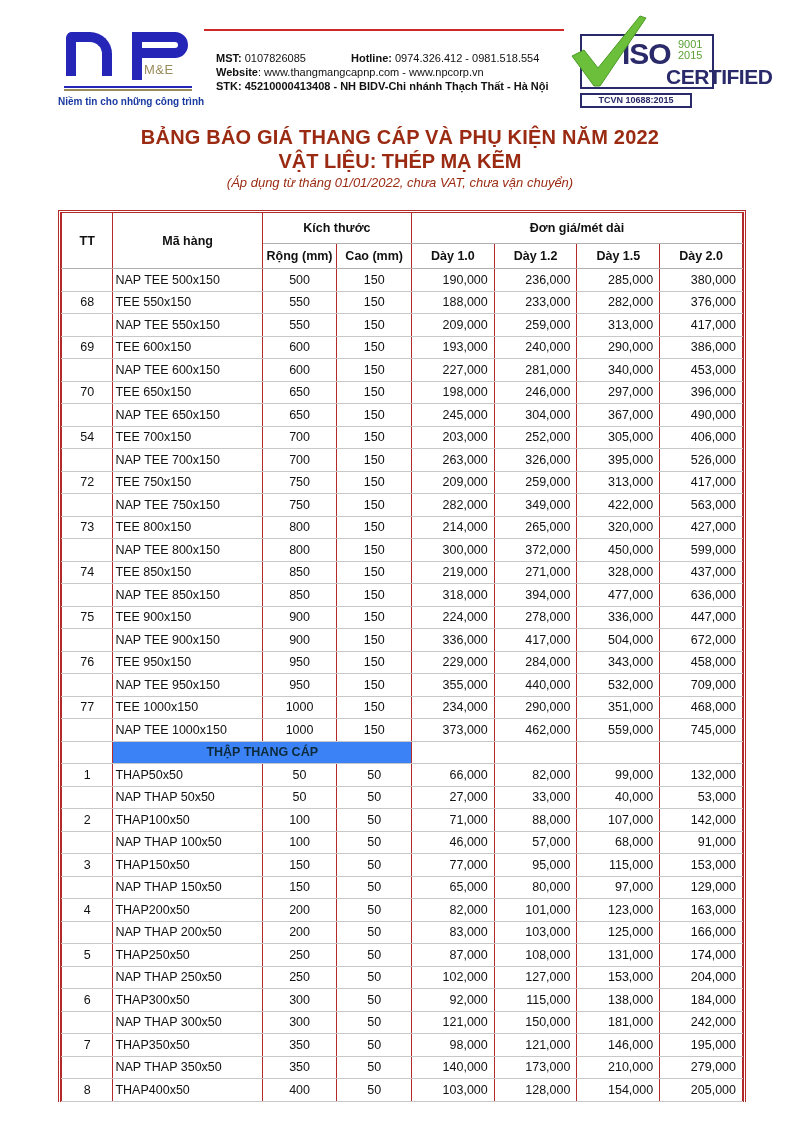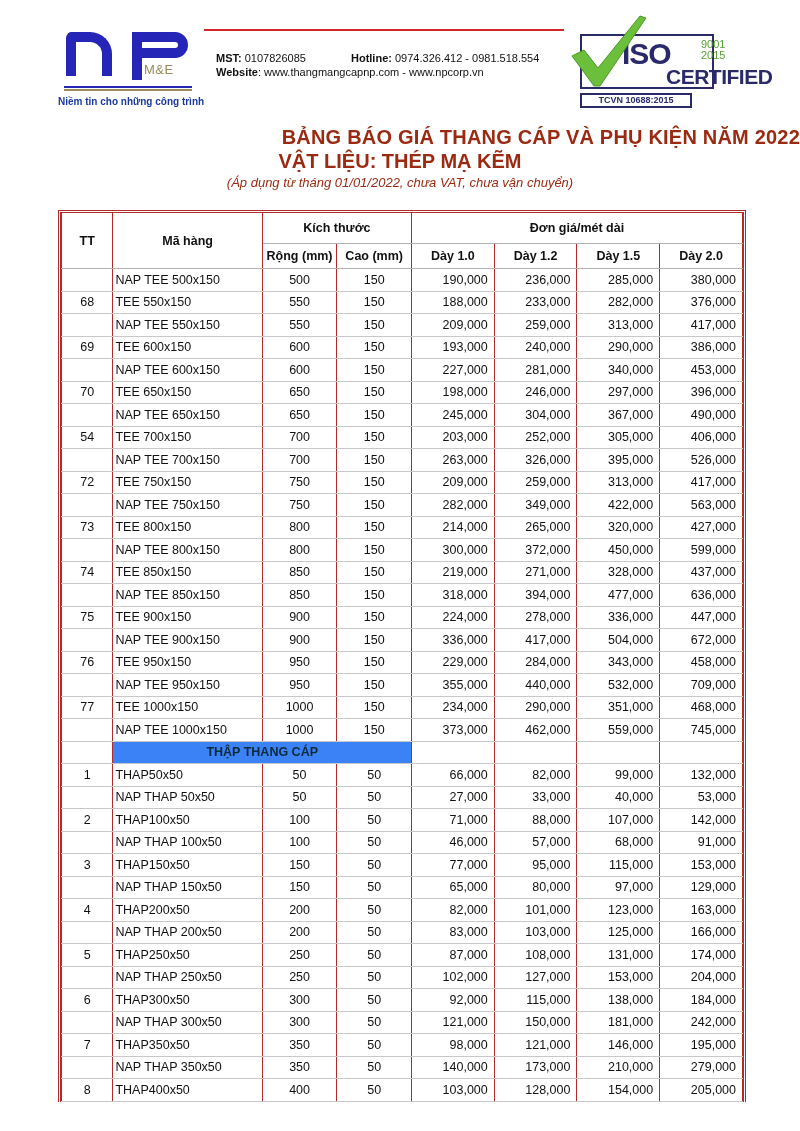--- a/index.html
+++ b/index.html
@@ -20,28 +20,28 @@
   .company-name { font-size: 17.5px; letter-spacing: 0.2px; color: #111; padding-left: 10px; }
   .company-rule { height: 2px; background: #d02828; margin-top: 3px; width: 360px; }
   .company-info { font-size: 11px; line-height: 14px; margin-top: 20px; padding-left: 12px; }
   .company-info b { font-weight: bold; }
   .info-row { white-space: nowrap; }
   .gap { display: inline-block; width: 42px; }
 
   .iso { position: absolute; left: 578px; top: 34px; width: 138px; height: 74px; }
   .iso-box { position: absolute; left: 2px; top: 0; width: 134px; height: 55px; border: 2px solid #2a2a6a; box-sizing: border-box; }
   .iso-big { position: absolute; left: 40px; top: 1px; font-size: 30px; font-weight: bold; color: #2a2a6a; letter-spacing: -1px; font-family: "Liberation Sans Narrow", "Liberation Sans", sans-serif; }
-  .iso-num { position: absolute; left: 96px; top: 3px; font-size: 11px; line-height: 11px; color: #5aa035; margin-left: 23px; }
+  .iso-num { position: absolute; left: 96px; top: 3px; font-size: 11px; line-height: 11px; color: #5aa035; }
   .iso-cert { position: absolute; left: 40px; top: 29px; font-size: 21px; color: #2a2a6a; font-weight: bold; letter-spacing: -0.5px; margin-left: 44px; }
   .iso-tcvn { position: absolute; left: 2px; top: 59px; width: 112px; height: 15px; border: 2px solid #2a2a6a; box-sizing: border-box; font-size: 9px; font-weight: bold; color: #2a2a6a; text-align: center; line-height: 11px; }
   .check { position: absolute; left: -10px; top: -22px; width: 80px; height: 80px; }
 
   
   .titles { position: absolute; left: 0; top: 126px; width: 800px; text-align: center; }
-  .title1 { font-size: 20px; font-weight: bold; color: #9a2a12; letter-spacing: 0.2px; text-align: right; }
+  .title1 { font-size: 20px; font-weight: bold; color: #9a2a12; letter-spacing: 0.2px; }
   .title2 { font-size: 20px; font-weight: bold; color: #9a2a12; margin-top: 1px; }
   .subtitle { font-size: 13px; font-style: italic; color: #9a2a12; margin-top: 2px; }
 
   
   .tbl-wrap { position: absolute; left: 58px; top: 210px; width: 682px; border-left: 3px double #b22a2a; border-right: 3px double #b22a2a; border-top: 3px double #b22a2a; }
   table { border-collapse: collapse; width: 100%; table-layout: fixed; font-size: 12.5px; }
   col.c-tt { width: 51px; }
   col.c-name { width: 148px; }
   col.c-w { width: 74px; }
   col.c-h { width: 74px; }
@@ -75,20 +75,23 @@
   <div class="company-rule"></div>
   <div class="company-info">
     <div class="info-row">
       <b>MST:</b>
       <span>0107826085</span><span class="gap"></span>
       <b>Hotline:</b>
       <span>0974.326.412 - 0981.518.554</span>
     </div>
     <div class="info-row">
       <b>Website</b><span>: www.thangmangcapnp.com - www.npcorp.vn</span>
+    </div>
+    <div class="info-row">
+      <b>STK: 45210000413408 - NH BIDV-Chi nhánh Thạch Thất - Hà Nội</b>
     </div>
   </div>
 </div>
 
 <div class="iso">
   <div class="iso-box">
     <div class="iso-big">ISO</div>
     <div class="iso-num">
       <div>9001</div>
       <div>2015</div>

